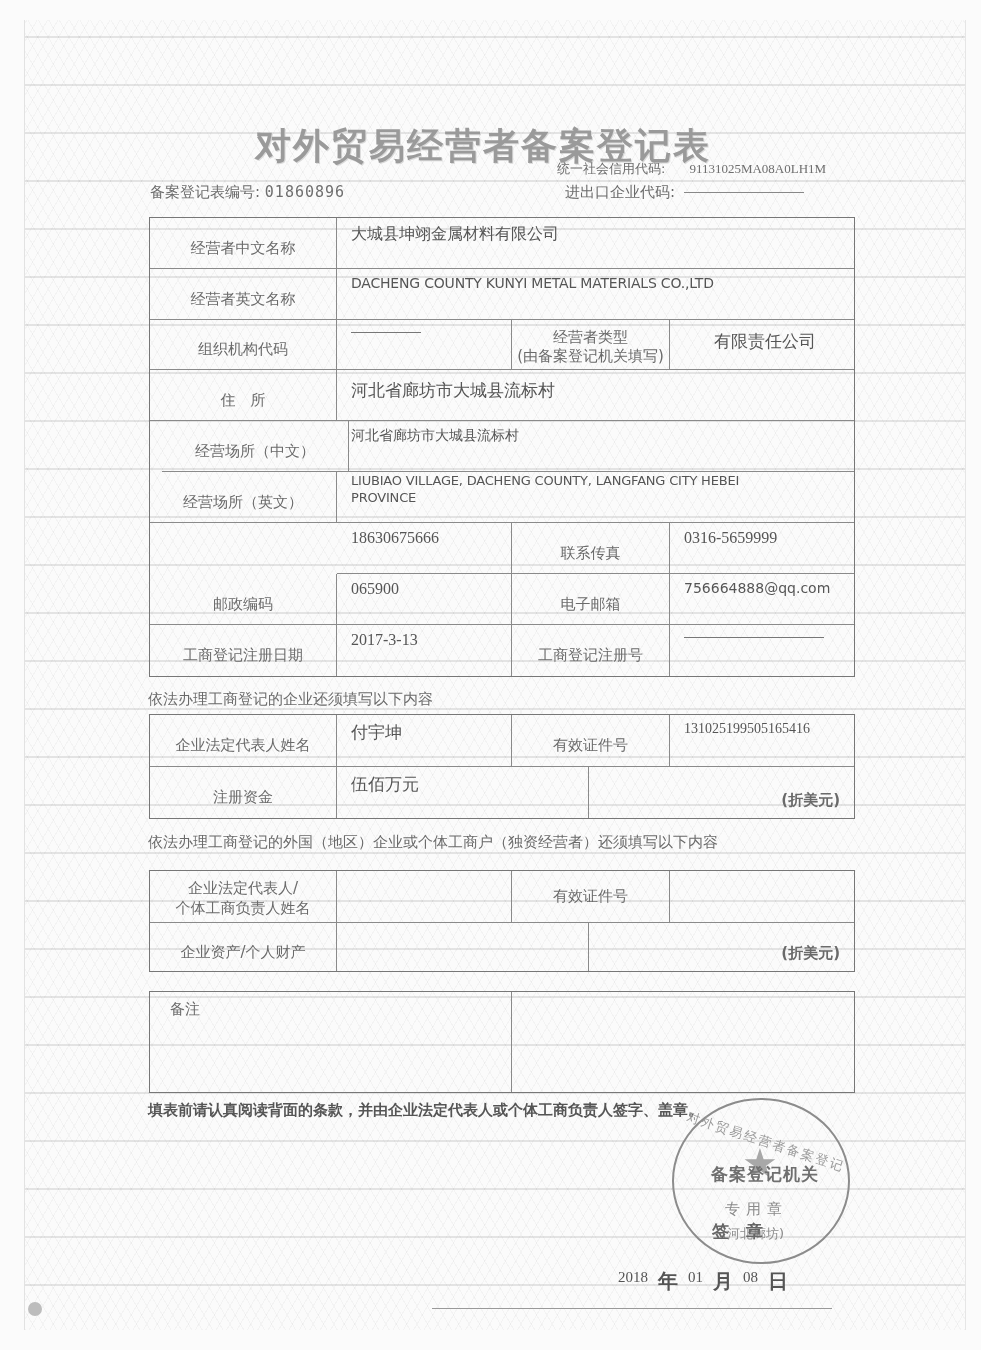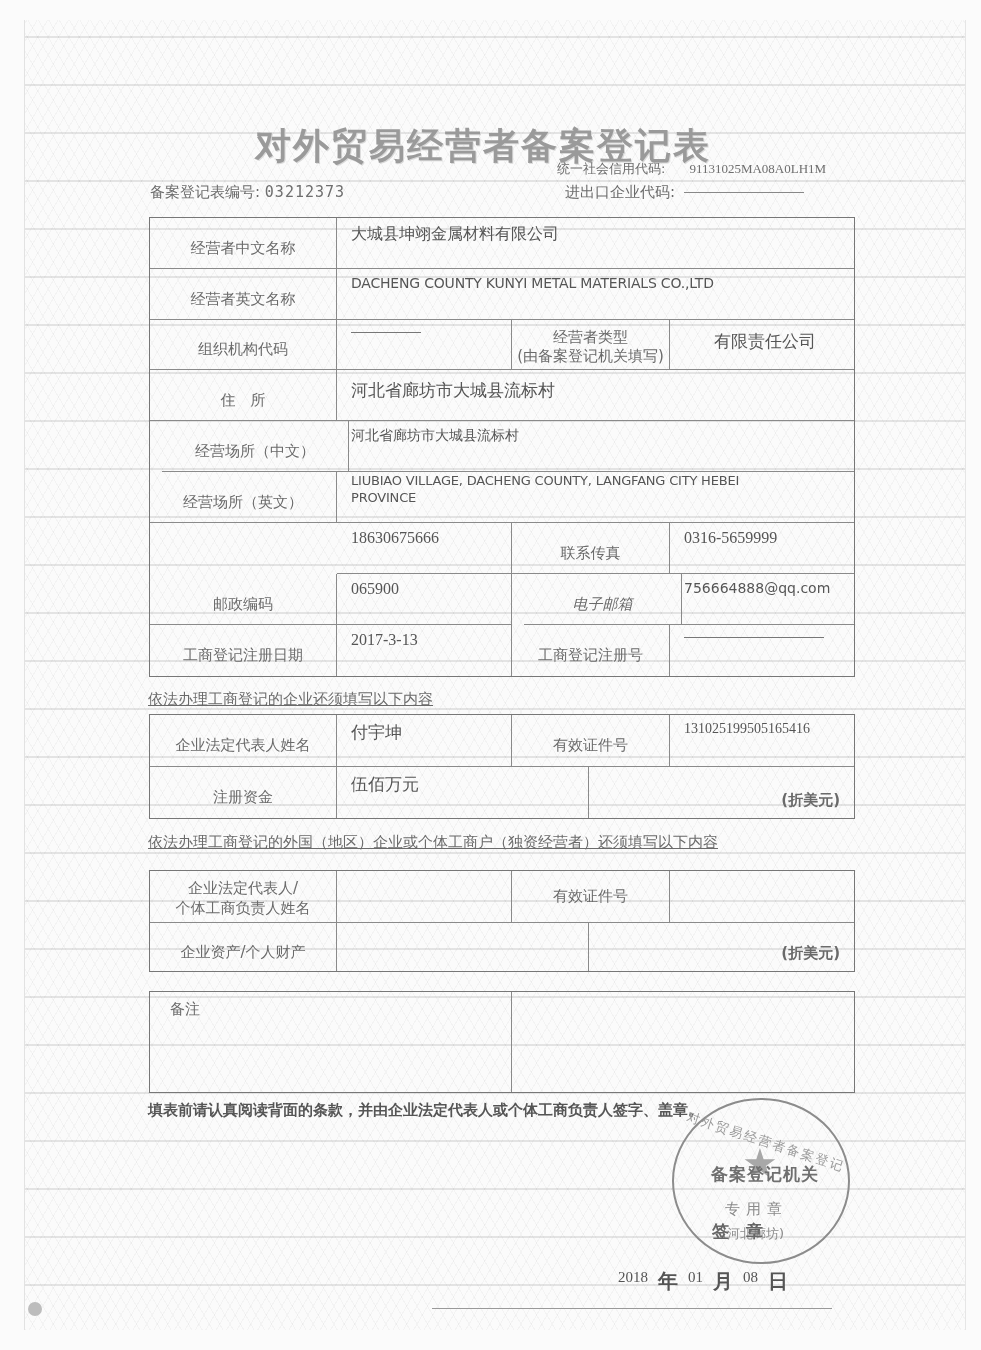--- a/index.html
+++ b/index.html
@@ -26,21 +26,21 @@
   .grid{position:absolute;border:1.5px solid #777;box-sizing:border-box;}
   .cell{position:absolute;box-sizing:border-box;border-right:1px solid #8a8a8a;border-bottom:1px solid #8a8a8a;
         display:flex;align-items:center;font-size:15px;color:#6a6a6a;}
   .lbl{justify-content:center;text-align:center;padding-top:10px;}
   .val{color:#555;}
   .cv{align-items:flex-start;padding:6px 0 0 14px;font-size:16px;color:#555;}
   .cv.en{font-size:14px;letter-spacing:-0.2px;}
   .cv.serif{font-family:"Liberation Serif","DejaVu Serif",serif;font-size:16px;}
   .dashline{display:inline-block;width:70px;border-top:1px solid #777;margin-top:6px;}
   .dashline.long{width:140px;}
-  .note{position:absolute;font-size:15px;color:#666;text-decoration:underline;}
+  .note{position:absolute;font-size:15px;color:#666;}
   .section-note{left:148px;font-size:15px;color:#6a6a6a;}
   .usd{justify-content:flex-end;align-items:flex-end;padding:0 14px 8px 0;font-weight:bold;}
   .footer{left:148px;top:1101px;font-size:15px;color:#555;font-weight:bold;}
   .seal{left:672px;top:1098px;width:178px;height:166px;border:2.5px solid #8c8c8c;border-radius:50%;
         box-sizing:border-box;}
   .seal-star{left:742px;top:1140px;font-size:40px;color:#a8a8a8;}
   .seal-main{left:711px;top:1163px;font-size:17px;font-weight:bold;color:#6f6f6f;letter-spacing:1px;}
   .seal-sub{left:725px;top:1200px;font-size:15px;color:#8a8a8a;letter-spacing:6px;}
   .seal-place{left:722px;top:1225px;font-size:13px;color:#8a8a8a;}
   .seal-arc{left:690px;top:1108px;font-size:13px;color:#9a9a9a;letter-spacing:2px;transform:rotate(18deg);transform-origin:left top;}
@@ -58,21 +58,21 @@
   <div class="guilloche"></div>
 
   <div class="abs title">对外贸易经营者备案登记表</div>
 
   <div class="abs hdr credit">
     <span>统一社会信用代码:</span><span class="val">91131025MA08A0LH1M</span>
   </div>
 
   <div class="abs hdr regno">
     <span>备案登记表编号:</span>
-    <span class="val">03212373</span>
+    <span class="val">01860896</span>
   </div>
 
   <div class="abs hdr impexp">
     <span>进出口企业代码:</span>
     <span class="dash"></span>
   </div>
 
   <div class="grid" style="left:149px;top:217px;width:706px;height:460px;">
 
     <div class="cell cv" style="left:187px;top:0;width:517px;height:51px;border-right:none;">大城县坤翊金属材料有限公司</div>
@@ -99,21 +99,21 @@
 
     <div class="cell lbl" style="left:0;top:254px;width:187px;height:51px;">经营场所（英文）</div>
     <div class="cell cv en" style="left:187px;top:254px;width:517px;height:51px;border-right:none;font-size:13px;line-height:17px;padding-top:0;padding-right:60px;">LIUBIAO VILLAGE, DACHENG COUNTY, LANGFANG CITY HEBEI PROVINCE</div>
 
     <div class="cell cv serif" style="left:187px;top:305px;width:175px;height:51px;">18630675666</div>
     <div class="cell lbl" style="left:362px;top:305px;width:158px;height:51px;">联系传真</div>
     <div class="cell cv serif" style="left:520px;top:305px;width:184px;height:51px;border-right:none;">0316-5659999</div>
 
     <div class="cell lbl" style="left:0;top:356px;width:187px;height:51px;">邮政编码</div>
     <div class="cell cv serif" style="left:187px;top:356px;width:175px;height:51px;">065900</div>
-    <div class="cell lbl" style="left:374px;top:356px;width:158px;height:51px;font-style:italic;">电子邮箱</div>
+    <div class="cell lbl" style="left:362px;top:356px;width:158px;height:51px;">电子邮箱</div>
     <div class="cell cv" style="left:520px;top:356px;width:184px;height:51px;border-right:none;font-size:14px;">756664888@qq.com</div>
 
     <div class="cell lbl" style="left:0;top:407px;width:187px;height:51px;border-bottom:none;">工商登记注册日期</div>
     <div class="cell cv serif" style="left:187px;top:407px;width:175px;height:51px;border-bottom:none;">2017-3-13</div>
     <div class="cell lbl" style="left:362px;top:407px;width:158px;height:51px;border-bottom:none;">工商登记注册号</div>
     <div class="cell cv" style="left:520px;top:407px;width:184px;height:51px;border-right:none;border-bottom:none;">
         <span class="dashline long"></span>
       </div>
   </div>
 

